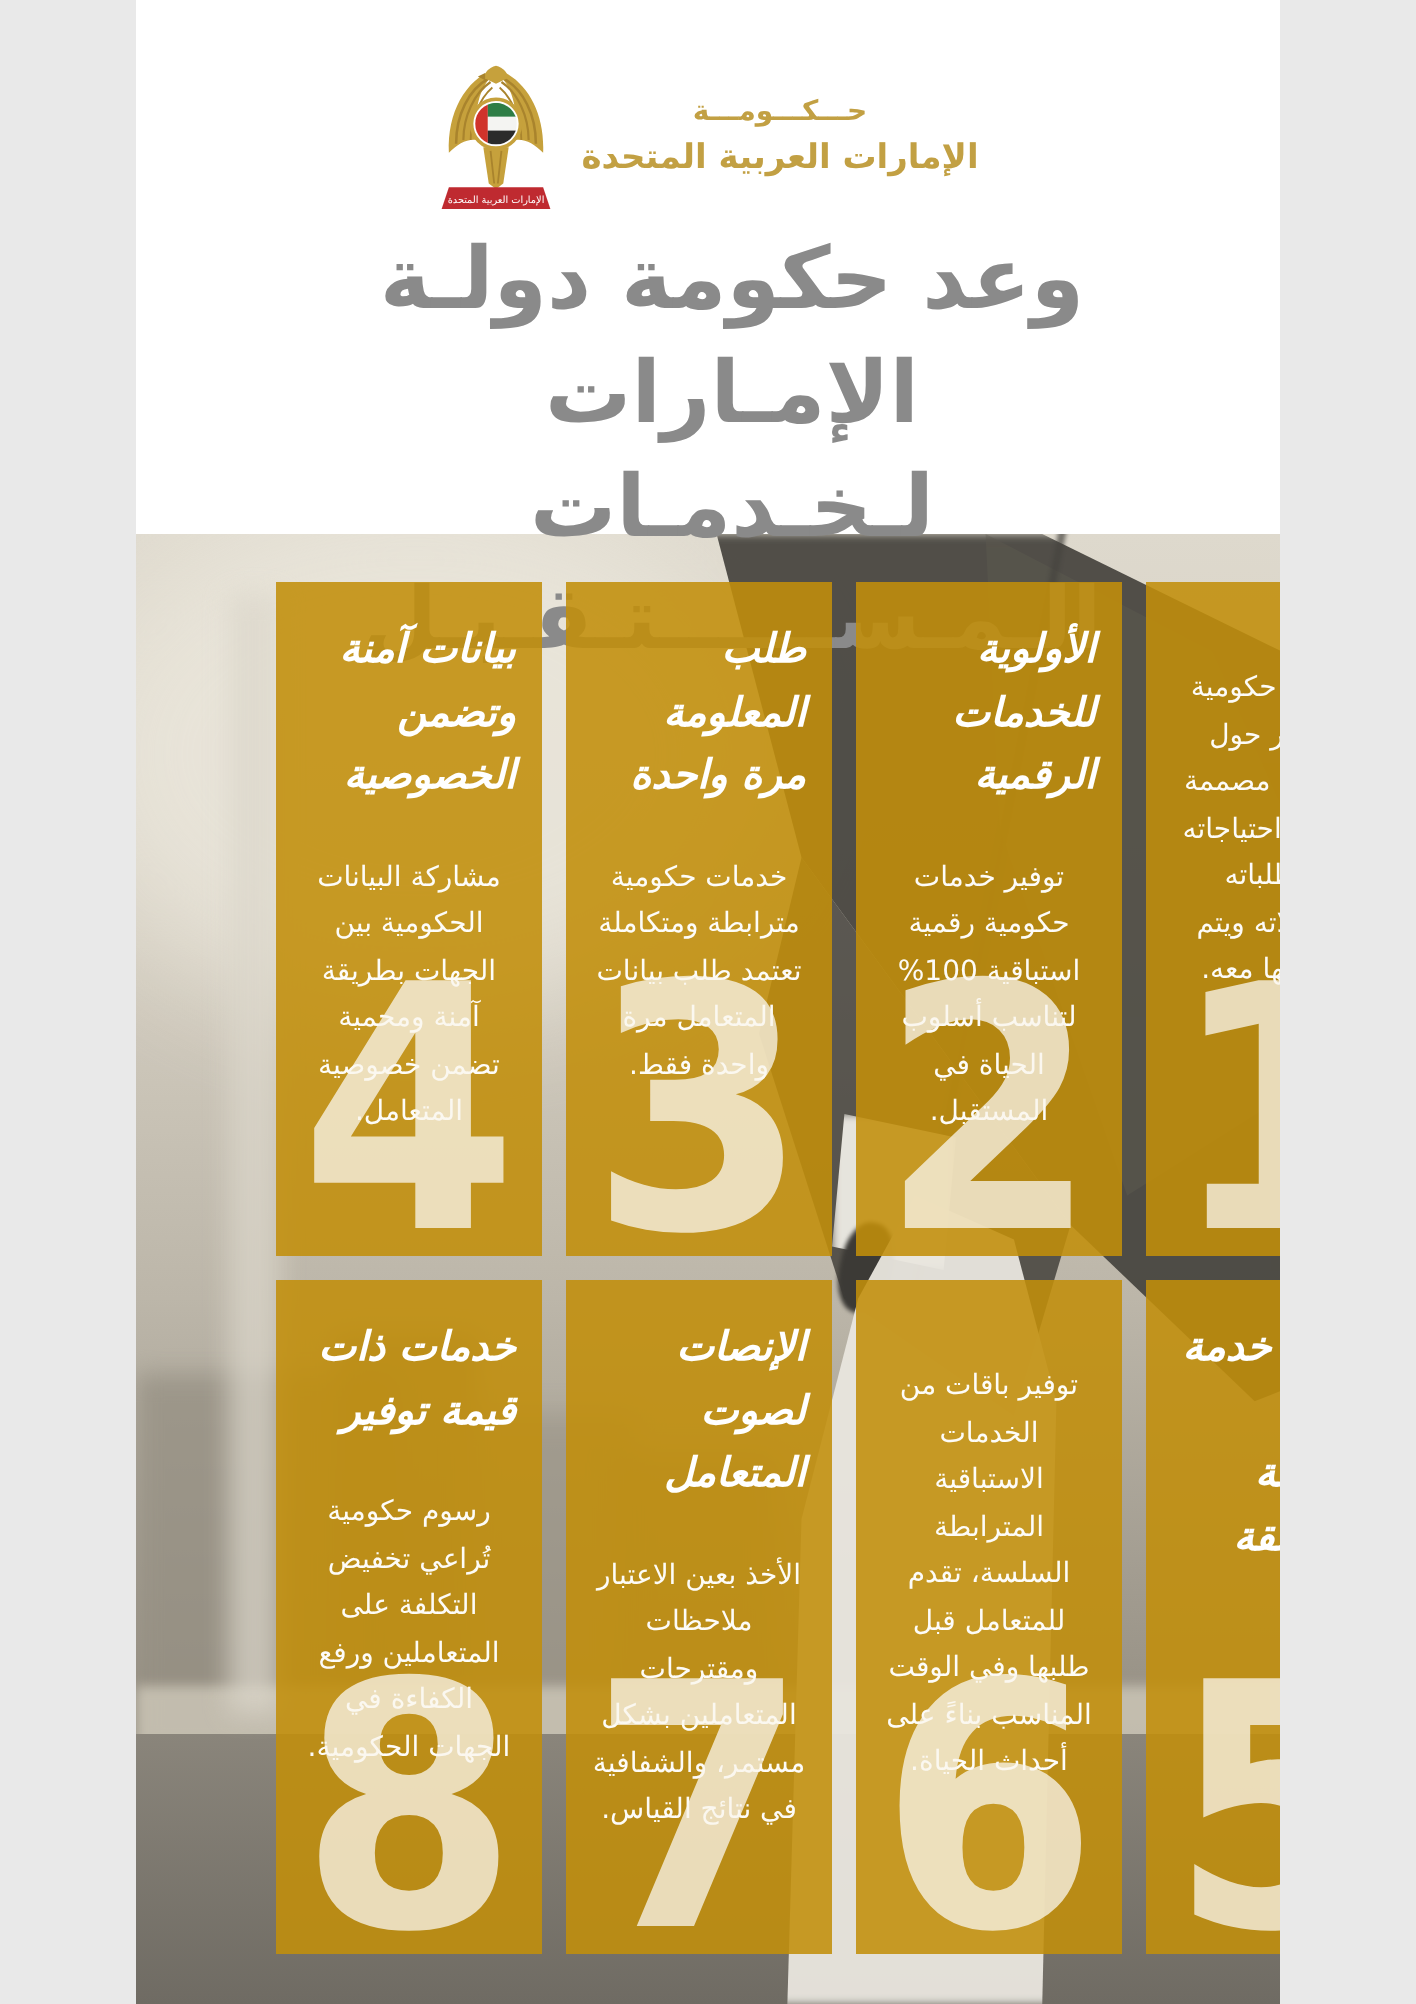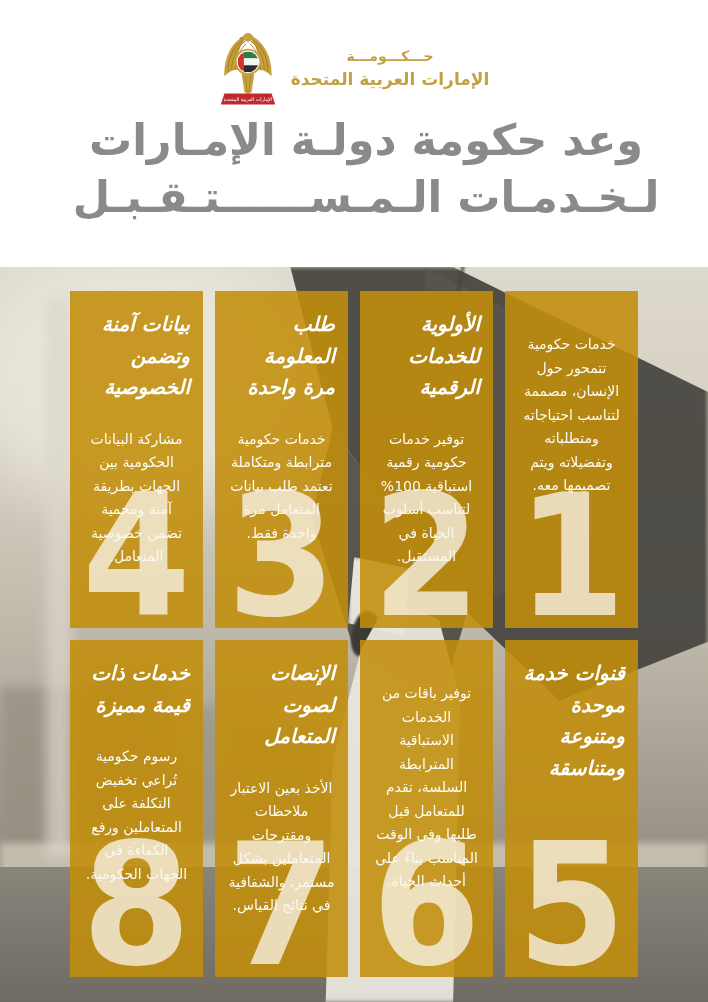--- a/index.html
+++ b/index.html
@@ -1,17 +1,17 @@
 <!DOCTYPE html>
 <html lang="ar"><head>
 <meta charset="utf-8">
 <style>
   html,body{margin:0;padding:0;background:#e9e9e9;}
   .poster{
-    position:relative;width:708px;height:1002px;margin:0 auto;
+    position:relative;width:572px;height:1002px;margin:0 auto;
     background:#ffffff;overflow:hidden;
     font-family:"DejaVu Sans",sans-serif;direction:rtl;
   }
   
   .brand{position:absolute;top:24px;left:0;right:0;height:92px;
     display:flex;justify-content:center;align-items:center;gap:14px;direction:ltr;}
   .brand-emblem{width:58px;height:80px;flex:0 0 auto;}
   .brand-text{display:flex;flex-direction:column;align-items:center;direction:rtl;color:#c2a043;}
   .brand-line1{font-size:14px;font-weight:bold;letter-spacing:1px;line-height:1.4;}
   .brand-line2{font-size:17px;font-weight:bold;line-height:1.5;}
@@ -155,19 +155,19 @@
     <div class="card">
       <div class="card-body">توفير باقات من الخدمات الاستباقية المترابطة السلسة، تقدم للمتعامل قبل طلبها وفي الوقت المناسب بناءً على أحداث الحياة.</div>
       <div class="card-number">6</div>
     </div>
     <div class="card">
       <div class="card-title">الإنصات لصوت المتعامل</div>
       <div class="card-body">الأخذ بعين الاعتبار ملاحظات ومقترحات المتعاملين بشكل مستمر، والشفافية في نتائج القياس.</div>
       <div class="card-number">7</div>
     </div>
     <div class="card">
-      <div class="card-title">خدمات ذات قيمة مميزة</div>
+      <div class="card-title">خدمات ذات قيمة توفير</div>
       <div class="card-body">رسوم حكومية تُراعي تخفيض التكلفة على المتعاملين ورفع الكفاءة في الجهات الحكومية.</div>
       <div class="card-number">8</div>
     </div>
   </div>
 
 </div>
 
 </body></html>

